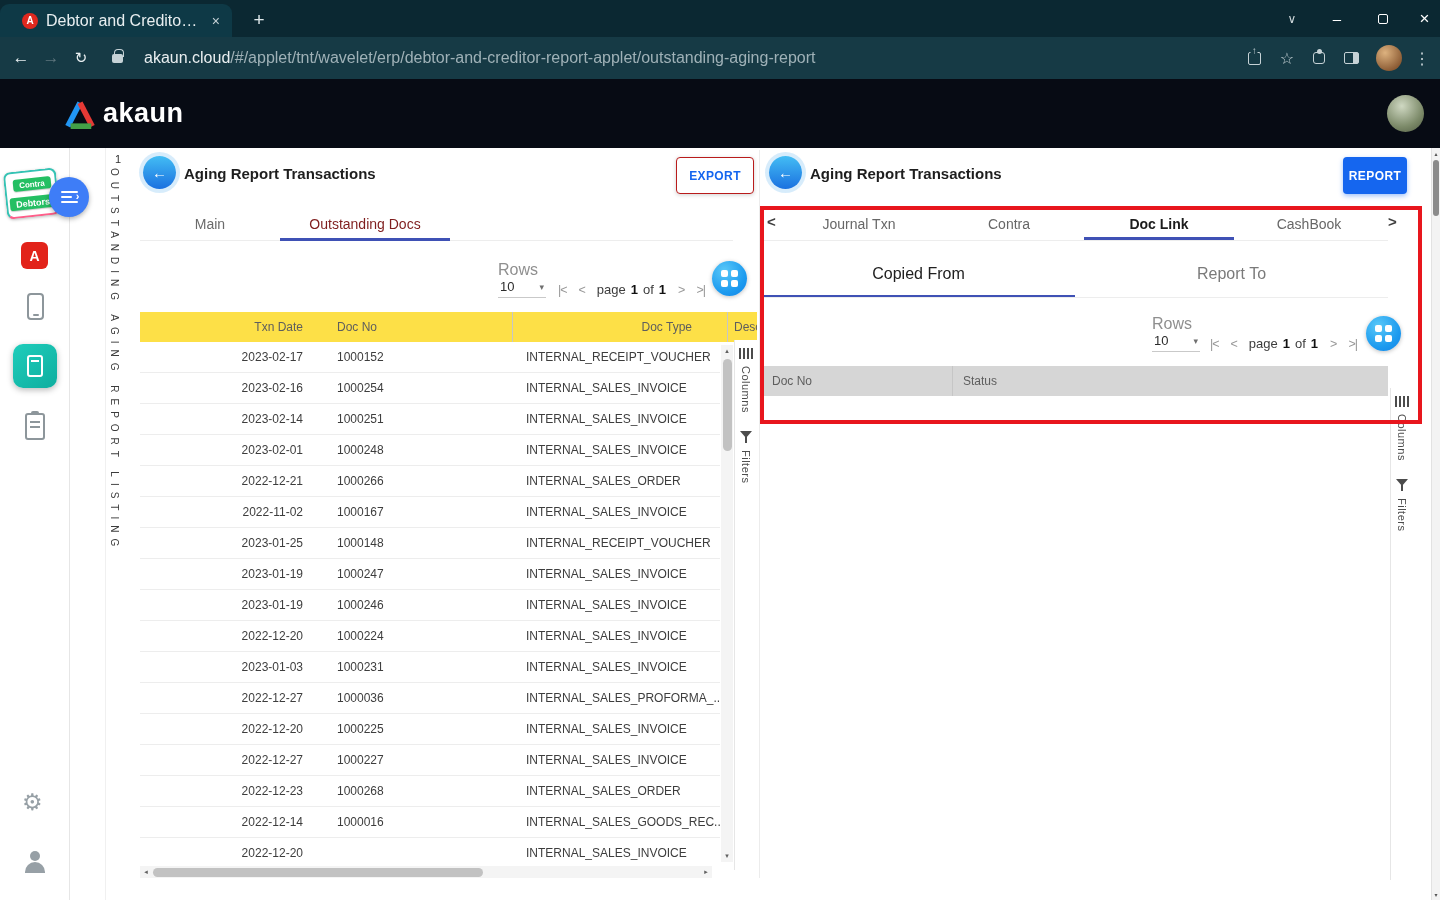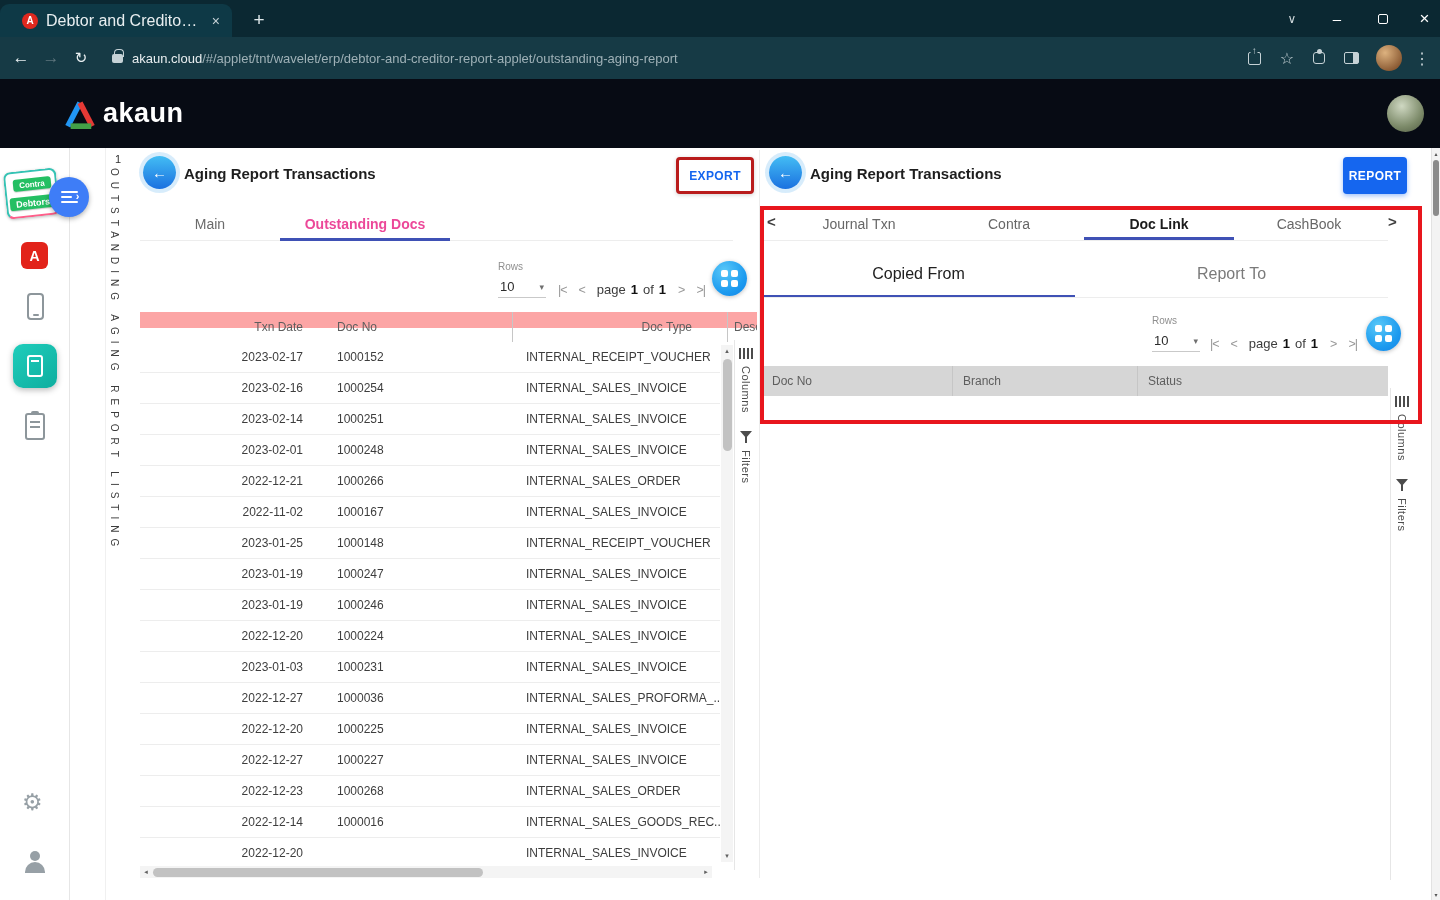--- a/index.html
+++ b/index.html
@@ -22,21 +22,21 @@
   .wc-close{left:1409px;width:31px;font-size:17px}
 
   
   .toolbar{position:absolute;left:0;top:37px;width:1440px;height:42px;background:#163a45;display:flex;align-items:center}
   .navicon{color:#e7eef0;font-size:17px;width:30px;text-align:center;flex:0 0 auto}
   .nav-back{margin-left:6px}
   .nav-fwd{color:#5e757d}
   .nav-reload{font-size:15px}
   .lock{width:11px;height:9px;background:#c6d2d6;border-radius:2px;position:relative;margin-left:16px;flex:0 0 auto}
   .lock:before{content:"";position:absolute;left:1.5px;top:-5px;width:8px;height:7px;border:1.6px solid #c6d2d6;border-bottom:none;border-radius:4px 4px 0 0}
-  .url{flex:1;font-size:13px;margin-left:9px;white-space:nowrap;overflow:hidden;text-overflow:ellipsis}
+  .url{flex:1;font-size:16px;margin-left:21px;white-space:nowrap;overflow:hidden;text-overflow:ellipsis}
   .url b{color:#e9eef0;font-weight:400}
   .url i{color:#9fb1b7;font-style:normal}
   .share{position:relative;width:13px;height:13px;border:1.6px solid #c6d2d6;border-radius:2px;margin:0 10px;flex:0 0 auto}
   .share em{position:absolute;left:50%;top:-7px;transform:translateX(-50%);background:#163a45;font-style:normal;color:#c6d2d6;font-size:10px;line-height:1;padding:0 1px}
   .staricon{color:#c6d2d6;font-size:16px;margin:0 9px;flex:0 0 auto}
   .ext{position:relative;width:12px;height:12px;border:1.6px solid #c6d2d6;border-radius:3px;margin:0 10px;flex:0 0 auto}
   .ext:before{content:"";position:absolute;top:-4px;left:3px;width:5px;height:5px;border-radius:50%;background:#c6d2d6}
   .sidepanel{width:15px;height:12px;border:1.6px solid #c6d2d6;border-radius:2px;position:relative;margin:0 9px;flex:0 0 auto}
   .sidepanel:before{content:"";position:absolute;right:0;top:0;width:5px;height:100%;background:#c6d2d6}
   .ravatar{width:26px;height:26px;border-radius:50%;background:radial-gradient(circle at 35% 30%,#ddb27f,#8a5a33 75%);margin:0 8px;flex:0 0 auto}
@@ -75,26 +75,26 @@
   .personIcon:before{content:"";position:absolute;left:5px;top:0;width:10px;height:10px;border-radius:50%;background:#97a0a6}
   .personIcon:after{content:"";position:absolute;left:0;top:11px;width:20px;height:11px;border-radius:10px 10px 0 0;background:#97a0a6}
 
   .railline{position:absolute;left:105px;top:148px;width:1px;height:752px;background:#f0f0f0}
   .paneldiv{position:absolute;left:759px;top:150px;width:1px;height:728px;background:#ececec}
 
   
   .backbtn{position:absolute;width:33px;height:33px;border-radius:50%;background:linear-gradient(180deg,#43bdf4,#1b71e0);color:#fff;display:flex;align-items:center;justify-content:center;font-size:15px;box-shadow:0 0 0 4px rgba(167,213,247,.45)}
   .ptitle{position:absolute;font-size:15px;font-weight:700;color:#1e1e1e}
   .actionbtn{position:absolute;height:37px;border-radius:4px;font-weight:700;font-size:12px;letter-spacing:.4px;display:flex;align-items:center;justify-content:center}
-  .exportbtn{left:676px;top:157px;width:78px;background:#fff;border:3px solid #b91c1c;color:#1566ef;box-shadow:0 1px 4px rgba(0,0,0,.18)}
+  .exportbtn{left:676px;top:157px;width:78px;background:#fff;border:1px solid #b91c1c;color:#1566ef;box-shadow:0 1px 4px rgba(0,0,0,.18)}
   .printbtn{left:1343px;top:157px;width:64px;background:#1566ef;border:none;color:#fff;box-shadow:0 2px 5px rgba(21,102,239,.4)}
   .gridbtn{position:absolute;width:35px;height:35px;border-radius:50%;background:radial-gradient(circle at 35% 28%,#59c8f8,#1d9bef 62%,#1282e6);display:flex;align-items:center;justify-content:center;box-shadow:0 1px 4px rgba(0,0,0,.25)}
   .gridbtn .g{display:grid;grid-template-columns:7px 7px;grid-template-rows:7px 7px;gap:2.5px}
   .gridbtn .g i{background:#fff;border-radius:2px;display:block}
-  .pgRows{position:absolute;font-size:10px;color:#8f8f8f}
+  .pgRows{position:absolute;font-size:16px;color:#8f8f8f}
   .pgSelect{position:absolute;display:flex;align-items:center;justify-content:space-between;font-size:13px;color:#2c2c2c;border-bottom:1px solid #c9c9c9;padding:1px 2px 3px 2px;width:48px}
   .pgSelect .caret{font-size:9px;color:#6f6f6f}
   .pgNav{position:absolute;display:flex;align-items:center;gap:12px;font-size:13px;color:#979797}
   .pgNav .chev{letter-spacing:-1px;font-size:12.5px}
   .pgText{color:#3c3c3c;display:flex;gap:5px;align-items:baseline}
   .pgText b{font-weight:700;color:#111}
   .strip{position:absolute;width:23px;background:#fff;border-left:1px solid #e6e6e6;display:flex;flex-direction:column;align-items:center;padding-top:8px}
   .colbars{display:flex;gap:2px;margin-bottom:7px}
   .colbars i{width:2px;height:11px;background:#4c4c4c;display:block}
   .vsmall{writing-mode:vertical-rl;font-size:11px;color:#4c4c4c;letter-spacing:.5px}
@@ -103,28 +103,28 @@
   .funnel:after{content:"";position:absolute;left:5px;top:5px;width:2px;height:7px;background:#4c4c4c}
 
   
   .lp-marker{position:absolute;left:115px;top:153px;font-size:11px;color:#2f2f2f}
   .lp-vlabel{position:absolute;left:109px;top:168px;writing-mode:vertical-rl;font-size:10px;letter-spacing:6px;color:#3c3c3c;white-space:nowrap}
   .lp-back{left:143px;top:156px}
   .lp-title{left:184px;top:165px}
   .lp-tabs{position:absolute;left:140px;top:207px;width:310px;height:33px;display:flex}
   .lp-tab{display:flex;align-items:center;justify-content:center;font-size:14px;color:#6b6b6b}
   .lp-tab.t-main{width:140px}
-  .lp-tab.t-outd{width:170px;color:#ec4899;font-weight:700}
+  .lp-tab.t-outd{width:170px;color:#7f1d1d;font-weight:400}
   .lp-tabline{position:absolute;left:140px;top:240px;width:593px;height:1px;background:#ededed}
   .lp-underline{position:absolute;left:280px;top:238px;width:170px;height:3px;background:#3f51b5}
   .lp-rows-label{left:498px;top:261px}
   .lp-select{left:498px;top:278px}
   .lp-nav{left:558px;top:282px}
   .lp-grid{left:712px;top:261px}
-  .lp-thead{position:absolute;left:140px;top:312px;width:617px;height:16px;background:#fca5a5;display:grid;grid-template-columns:173px 199px 215px 1fr;font-size:12px;color:#5e5e5e;align-items:center}
+  .lp-thead{position:absolute;left:140px;top:312px;width:617px;height:30px;background:#fde047;display:grid;grid-template-columns:173px 199px 215px 1fr;font-size:12px;color:#5e5e5e;align-items:center}
   .th{white-space:nowrap;overflow:hidden}
   .th-date{text-align:right;padding-right:10px}
   .th-docno{padding-left:24px}
   .th-doctype{text-align:right;padding-right:35px;border-left:1px solid #c6c6c6;height:30px;line-height:30px}
   .th-desc{padding-left:6px;border-left:1px solid #c6c6c6;height:30px;line-height:30px}
   .lp-tbody{position:absolute;left:140px;top:342px;width:580px;height:524px;overflow:hidden;background:#7dd3fc}
   .trow{height:31px;display:grid;grid-template-columns:173px 199px 1fr;align-items:center;border-bottom:1px solid #ededed;font-size:12px;color:#3d3d3d;background:#fff}
   .td{white-space:nowrap;overflow:hidden}
   .td-date{text-align:right;padding-right:10px}
   .td-docno{padding-left:24px}
@@ -447,21 +447,20 @@
       <span class="g" data-interactable="false">
         <i></i>
         <i></i>
         <i></i>
         <i></i>
       </span>
     </div>
 
   <div class="rp-thead" data-interactable="false">
     <span class="rth" data-interactable="false">Doc No</span>
-    <span class="rth" data-interactable="false">Branch</span>
     <span class="rth" data-interactable="false">Status</span>
   </div>
 
   <div class="strip rp-strip" data-interactable="false">
     <span class="colbars" data-interactable="true">
         <i></i>
         <i></i>
         <i></i>
         <i></i>
       </span>

